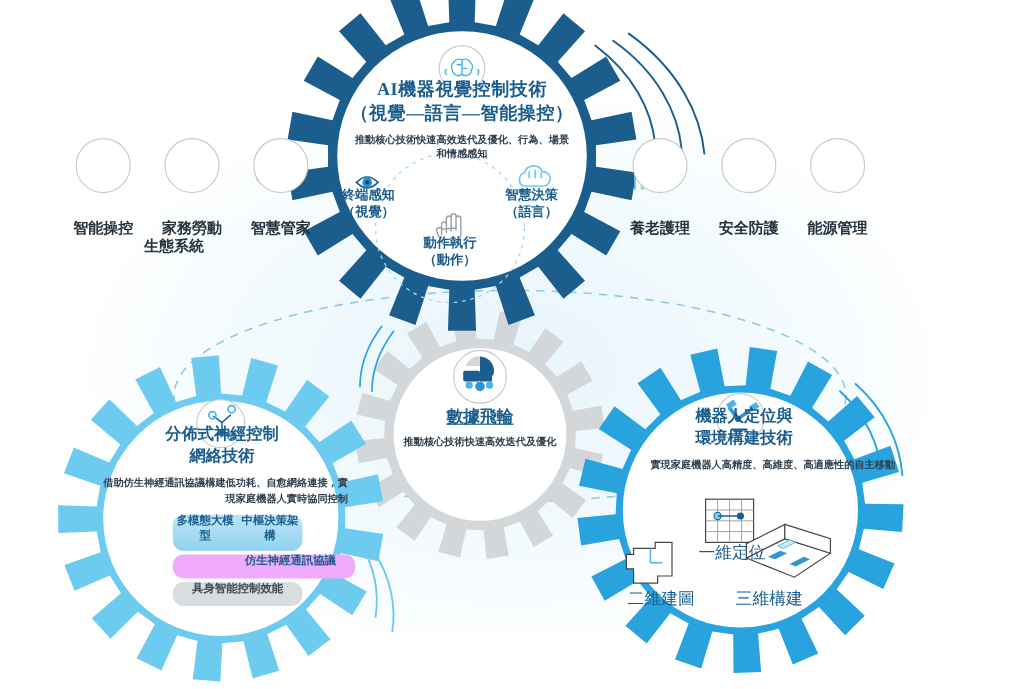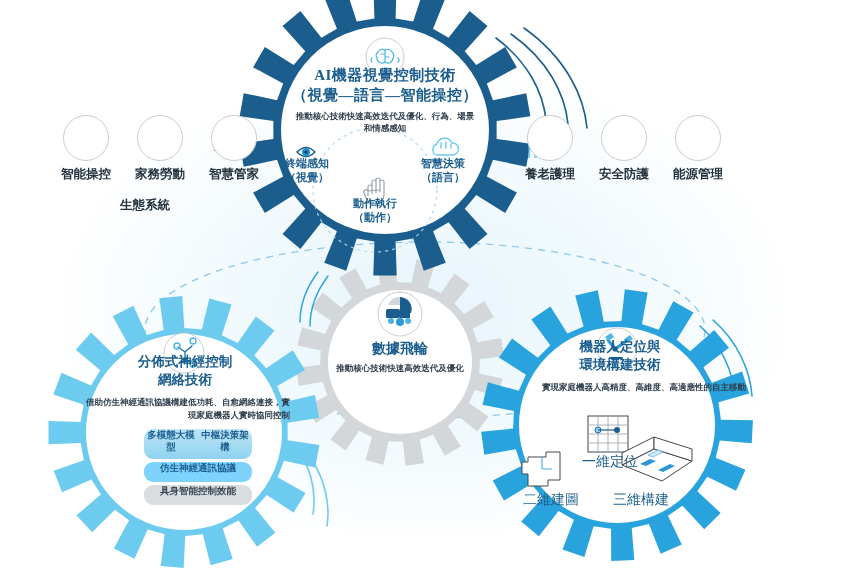--- a/index.html
+++ b/index.html
@@ -30,50 +30,50 @@
   .hub-desc{
     left:295px;top:110px;width:180px;font-size:8.5px;color:#2f3f4d;line-height:1.45;font-weight:bold;
   }
   .node-lbl{font-size:11px;font-weight:bold;color:#1b5e8e;line-height:1.3;}
   .node-lbl small{display:block;font-size:11px;font-weight:bold;}
   #node-vision{left:252px;top:156px;width:110px;}
   #node-decision{left:388px;top:156px;width:110px;}
   #node-action{left:320px;top:196px;width:110px;}
 
   
-  .center-title{left:325px;top:340px;width:150px;font-size:14px;font-weight:bold;color:#1b5e8e;}
+  .center-title{left:325px;top:340px;width:150px;font-size:14px;font-weight:bold;color:#1b5e8e;text-decoration:underline;}
   .center-desc{left:325px;top:362px;width:150px;font-size:8.5px;color:#2f3f4d;line-height:1.45;font-weight:bold;text-align:center;}
 
   
   .lg-title{left:105px;top:353px;width:160px;font-size:13.5px;font-weight:bold;color:#1b5e8e;line-height:1.3;}
   .lg-desc{left:80px;top:396px;width:210px;font-size:8.5px;color:#2f3f4d;line-height:1.5;font-weight:bold;text-align:right;}
   .pill{
     position:absolute;z-index:6;border-radius:9px;text-align:center;
     font-size:9.5px;font-weight:bold;color:#1b5e8e;display:flex;justify-content:center;
     line-height:1.3;
   }
   #pill-0{left:144px;top:429px;width:108px;height:30px;background:linear-gradient(180deg,#bfe4f7,#8fd2ef);}
-  #pill-1{left:144px;top:462px;width:108px;height:20px;background:#7dd3fc;}
+  #pill-1{left:144px;top:462px;width:108px;height:20px;background:#f0abfc;padding-left:44px;}
   #pill-2{left:144px;top:485px;width:108px;height:20px;background:#d9dde0;color:#3c4a55;}
 
   
   .rg-title{left:535px;top:338px;width:170px;font-size:13.5px;font-weight:bold;color:#1b5e8e;line-height:1.3;}
   .rg-desc{left:515px;top:381px;width:210px;font-size:8.5px;color:#2f3f4d;line-height:1.5;font-weight:bold;margin-left:24px;}
   .map-lbl{font-size:14px;font-weight:normal;color:#1b5e8e;}
   #map-lbl-1d{left:555px;top:453px;width:110px;}
   #map-lbl-2d{left:506px;top:491px;width:90px;}
   #map-lbl-3d{left:596px;top:491px;width:90px;}
 
   
   .icon-item{position:absolute;z-index:6;width:76px;text-align:center;}
   .icon-circ{
     width:44px;height:44px;border-radius:50%;border:1px solid #c9ccce;background:#fff;
     margin:0 auto;display:flex;align-items:center;justify-content:center;
   }
-  .icon-cap{margin-top:5px;font-size:12.5px;font-weight:bold;color:#24333f;white-space:nowrap;}
+  .icon-cap{margin-top:21px;font-size:12.5px;font-weight:bold;color:#24333f;white-space:nowrap;}
   #ico-0{left:48px;top:115px;}
   #ico-1{left:122px;top:115px;}
   #ico-2{left:196px;top:115px;}
   #ico-3{left:512px;top:115px;}
   #ico-4{left:586px;top:115px;}
   #ico-5{left:660px;top:115px;}
 
   .eco-lbl{left:120px;top:198px;width:120px;font-size:12.5px;font-weight:bold;color:#24333f;text-align:left;}
 </style>
 </head>

